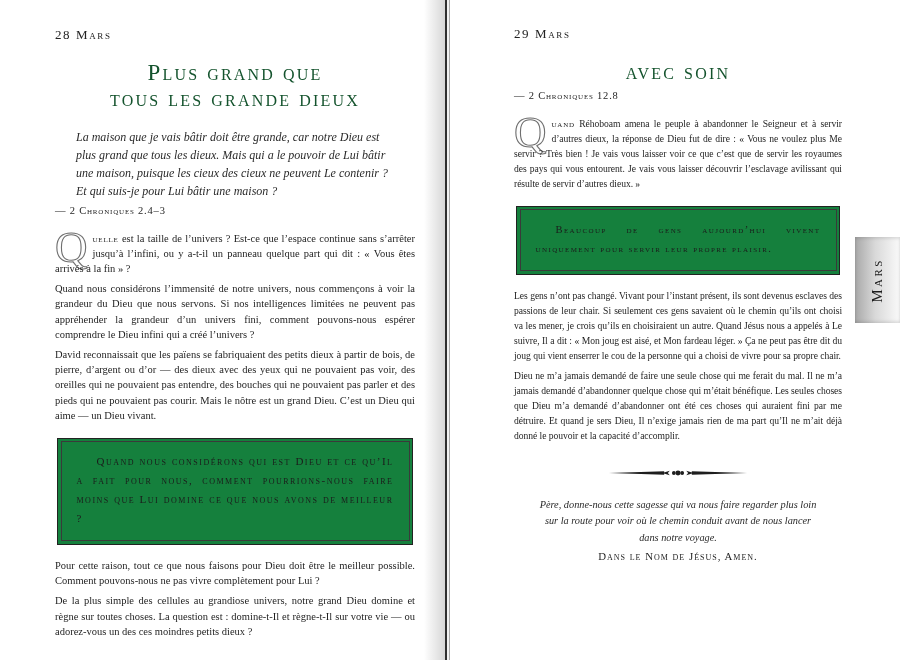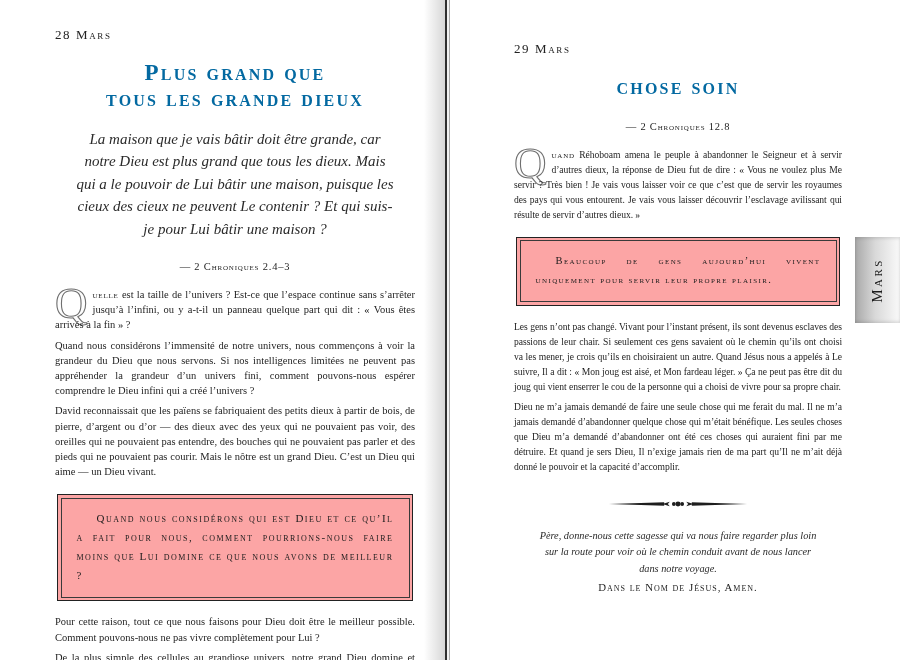--- a/index.html
+++ b/index.html
@@ -3,44 +3,44 @@
 <meta charset="utf-8">
 <style>
   * { margin:0; padding:0; box-sizing:border-box; }
   html,body { width:900px; height:660px; background:#ffffff; overflow:hidden; }
   body { font-family:"Liberation Serif","DejaVu Serif",serif; color:#1d1d1d; position:relative; }
 
   .spread { position:absolute; inset:0; }
 
   .page { position:absolute; top:0; height:660px; background:#fff; overflow:hidden; }
   .page.left  { left:0;     width:426px; padding:27px 11px 0 55px; }
-  .page.right { left:450px; width:450px; padding:41px 58px 0 64px; }
+  .page.right { left:450px; width:450px; padding:26px 58px 0 64px; }
 
   .date { font-variant:small-caps; font-size:13px; letter-spacing:1.6px; color:#222; }
 
-  .title { margin-top:17px; text-align:center; font-weight:700;
+  .title { margin-top:17px; text-align:center; font-weight:400;
            font-variant:small-caps; font-size:23px; line-height:1.12;
-           letter-spacing:2.2px; color:#0369a1; }
+           letter-spacing:2.2px; color:#14532d; }
   .title .tline { display:block; }
 
-  .epigraph { margin:16px auto 0; text-align:center; font-style:italic;
-              font-size:15px; line-height:1.5; max-width:318px; color:#2a2a2a; }
-  .epigraph-ref { margin-top:21px; text-align:center; font-style:normal;
+  .epigraph { margin:16px auto 0; font-style:italic;
+              font-size:12px; line-height:1.5; max-width:318px; color:#2a2a2a; }
+  .epigraph-ref { margin-top:5px; text-align:left; font-style:normal;
                   font-variant:small-caps; font-size:10.5px; letter-spacing:0.8px; }
 
   .bodytext { margin-top:15px; font-size:10.5px; line-height:15.2px;
               text-align:justify; color:#1e1e1e; }
   .page.right .bodytext { font-size:9.6px; line-height:15px; letter-spacing:-0.05px; }
   .bodytext p { margin-bottom:5px; }
 
   .dropcap { float:left; font-size:45px; line-height:32px; height:30px;
              padding-right:5px; color:#fdfdfd; -webkit-text-stroke:1.1px #6f6f6f; }
   .lead { font-variant:small-caps; letter-spacing:0.8px; }
 
-  .quote-box { margin:15px 2px 13px 2px; border:1.6px solid #222; padding:2.5px; background:#fca5a5; }
+  .quote-box { margin:15px 2px 13px 2px; border:1.6px solid #222; padding:2.5px; background:#15803d; }
   .quote-inner { border:1px solid #3a3a3a; padding:10px 15px 12px;
                  font-variant:small-caps; font-size:11px; line-height:19px;
                  letter-spacing:1.5px; text-align:justify; text-indent:20px; color:#1b1b1b; }
   .page.right .quote-inner { font-size:10.5px; letter-spacing:1.4px; }
 
   .ornament { margin-top:24px; text-align:center; }
   .page.right .ornament { margin-top:20px; }
 
   .prayer { margin:28px auto 0; text-align:center; font-style:italic;
             font-size:10.3px; line-height:16.5px; max-width:300px; color:#2a2a2a; }
@@ -108,21 +108,21 @@
 
   <div class="gutter-shadow-left"></div>
   <div class="gutter-dark"></div>
   <div class="gutter-gap"></div>
   <div class="gutter-light"></div>
   <div class="gutter-fade-right"></div>
 
   <section class="page right">
     <div class="date">29 Mars</div>
     <h1 class="title">
-      <span class="tline">chose soin</span>
+      <span class="tline">avec soin</span>
     </h1>
     <div class="epigraph-ref">— 2 Chroniques 12.8</div>
 
     <div class="bodytext">
       <p><span class="dropcap">Q</span><span class="lead">uand</span><span> Réhoboam amena le peuple à abandonner le Seigneur et à servir d’autres dieux, la réponse de Dieu fut de dire : « Vous ne voulez plus Me servir ? Très bien ! Je vais vous laisser voir ce que c’est que de servir les royaumes des pays qui vous entourent. Je vais vous laisser découvrir l’esclavage avilissant qui résulte de servir d’autres dieux. »</span></p>
       <div class="quote-box">
         <div class="quote-inner">Beaucoup de gens aujourd’hui vivent uniquement pour servir leur propre plaisir.</div>
       </div>
       <p>Les gens n’ont pas changé. Vivant pour l’instant présent, ils sont devenus esclaves des passions de leur chair. Si seulement ces gens savaient où le chemin qu’ils ont choisi va les mener, je crois qu’ils en choisiraient un autre. Quand Jésus nous a appelés à Le suivre, Il a dit : « Mon joug est aisé, et Mon fardeau léger. » Ça ne peut pas être dit du joug qui vient enserrer le cou de la personne qui a choisi de vivre pour sa propre chair.</p>
       <p>Dieu ne m’a jamais demandé de faire une seule chose qui me ferait du mal. Il ne m’a jamais demandé d’abandonner quelque chose qui m’était bénéfique. Les seules choses que Dieu m’a demandé d’abandonner ont été ces choses qui auraient fini par me détruire. Et quand je sers Dieu, Il n’exige jamais rien de ma part qu’Il ne m’ait déjà donné le pouvoir et la capacité d’accomplir.</p>

